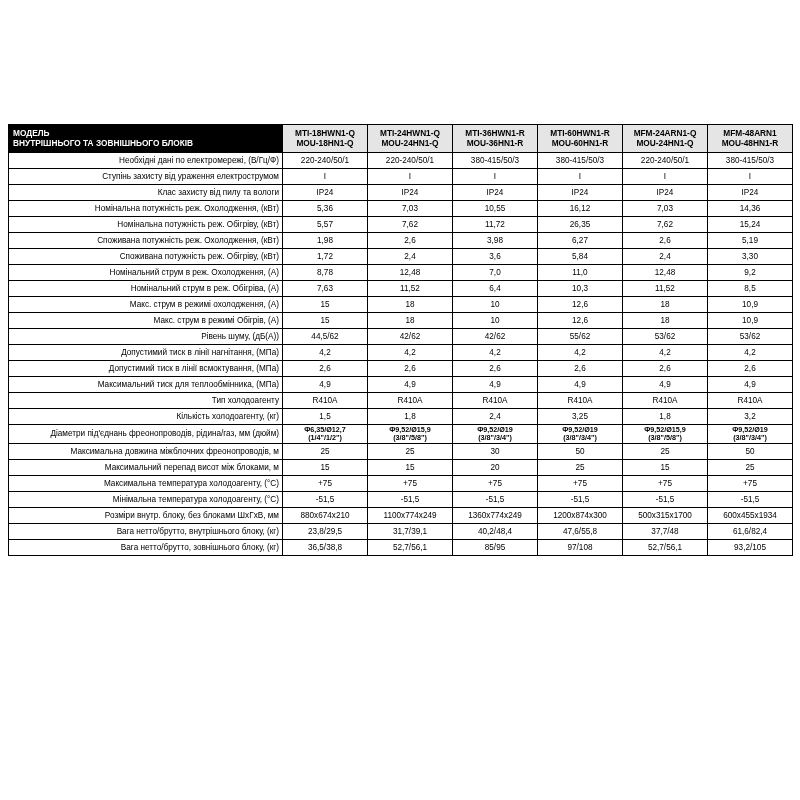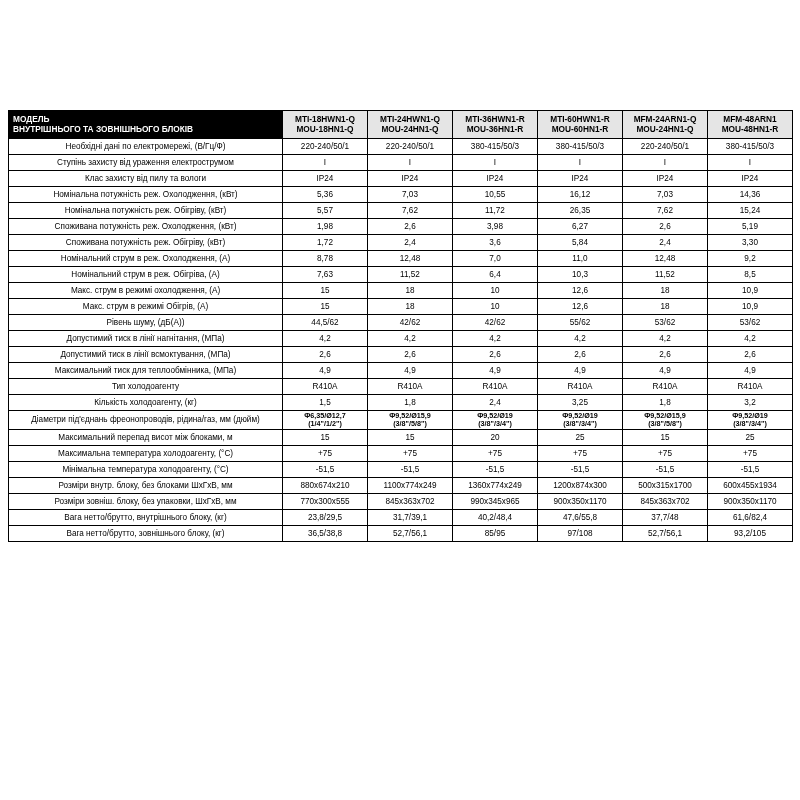--- a/index.html
+++ b/index.html
@@ -6,21 +6,21 @@
     margin: 0;
     padding: 0;
     width: 800px;
     height: 800px;
     background: #ffffff;
     font-family: "Liberation Sans", sans-serif;
   }
   #sheet {
     position: absolute;
     left: 8px;
-    top: 110px;
+    top: 124px;
     width: 784px;
   }
   table.spec {
     border-collapse: collapse;
     width: 784px;
     table-layout: fixed;
     font-size: 8.2px;
     color: #000;
   }
   table.spec td, table.spec th {
@@ -44,21 +44,21 @@
   thead th.head-model {
     background: #e5e5e5;
     color: #000;
     text-align: center;
     font-weight: bold;
     font-size: 8.3px;
     padding: 3px 2px;
     line-height: 1.25;
   }
   td.rowlabel {
-    text-align: center;
+    text-align: right;
     font-size: 8.2px;
     padding-left: 4px;
   }
   td.val {
     text-align: center;
     font-size: 8.2px;
   }
   td.val.small {
     font-size: 7.2px;
     line-height: 1.15;
@@ -274,20 +274,29 @@
           <td class="val small two-line">Ф9,52/Ø19
 (3/8"/3/4")</td>
           <td class="val small two-line">Ф9,52/Ø19
 (3/8"/3/4")</td>
           <td class="val small two-line">Ф9,52/Ø15,9
 (3/8"/5/8")</td>
           <td class="val small two-line">Ф9,52/Ø19
 (3/8"/3/4")</td>
         </tr>
         <tr>
+          <td class="rowlabel">Максимальна довжина міжблочних фреонопроводів, м</td>
+          <td class="val">25</td>
+          <td class="val">25</td>
+          <td class="val">30</td>
+          <td class="val">50</td>
+          <td class="val">25</td>
+          <td class="val">50</td>
+        </tr>
+        <tr>
           <td class="rowlabel">Максимальний перепад висот між блоками, м</td>
           <td class="val">15</td>
           <td class="val">15</td>
           <td class="val">20</td>
           <td class="val">25</td>
           <td class="val">15</td>
           <td class="val">25</td>
         </tr>
         <tr>
           <td class="rowlabel">Максимальна температура холодоагенту, (°С)</td>
@@ -310,29 +319,20 @@
         <tr>
           <td class="rowlabel">Розміри внутр. блоку, без блоками ШхГхВ, мм</td>
           <td class="val">880х674х210</td>
           <td class="val">1100х774х249</td>
           <td class="val">1360х774х249</td>
           <td class="val">1200х874х300</td>
           <td class="val">500х315х1700</td>
           <td class="val">600х455х1934</td>
         </tr>
         <tr>
-          <td class="rowlabel">Розміри зовніш. блоку, без упаковки, ШхГхВ, мм</td>
-          <td class="val">770х300х555</td>
-          <td class="val">845х363х702</td>
-          <td class="val">990х345х965</td>
-          <td class="val">900х350х1170</td>
-          <td class="val">845х363х702</td>
-          <td class="val">900х350х1170</td>
-        </tr>
-        <tr>
           <td class="rowlabel">Вага нетто/брутто, внутрішнього блоку, (кг)</td>
           <td class="val">23,8/29,5</td>
           <td class="val">31,7/39,1</td>
           <td class="val">40,2/48,4</td>
           <td class="val">47,6/55,8</td>
           <td class="val">37,7/48</td>
           <td class="val">61,6/82,4</td>
         </tr>
         <tr>
           <td class="rowlabel">Вага нетто/брутто, зовнішнього блоку, (кг)</td>

